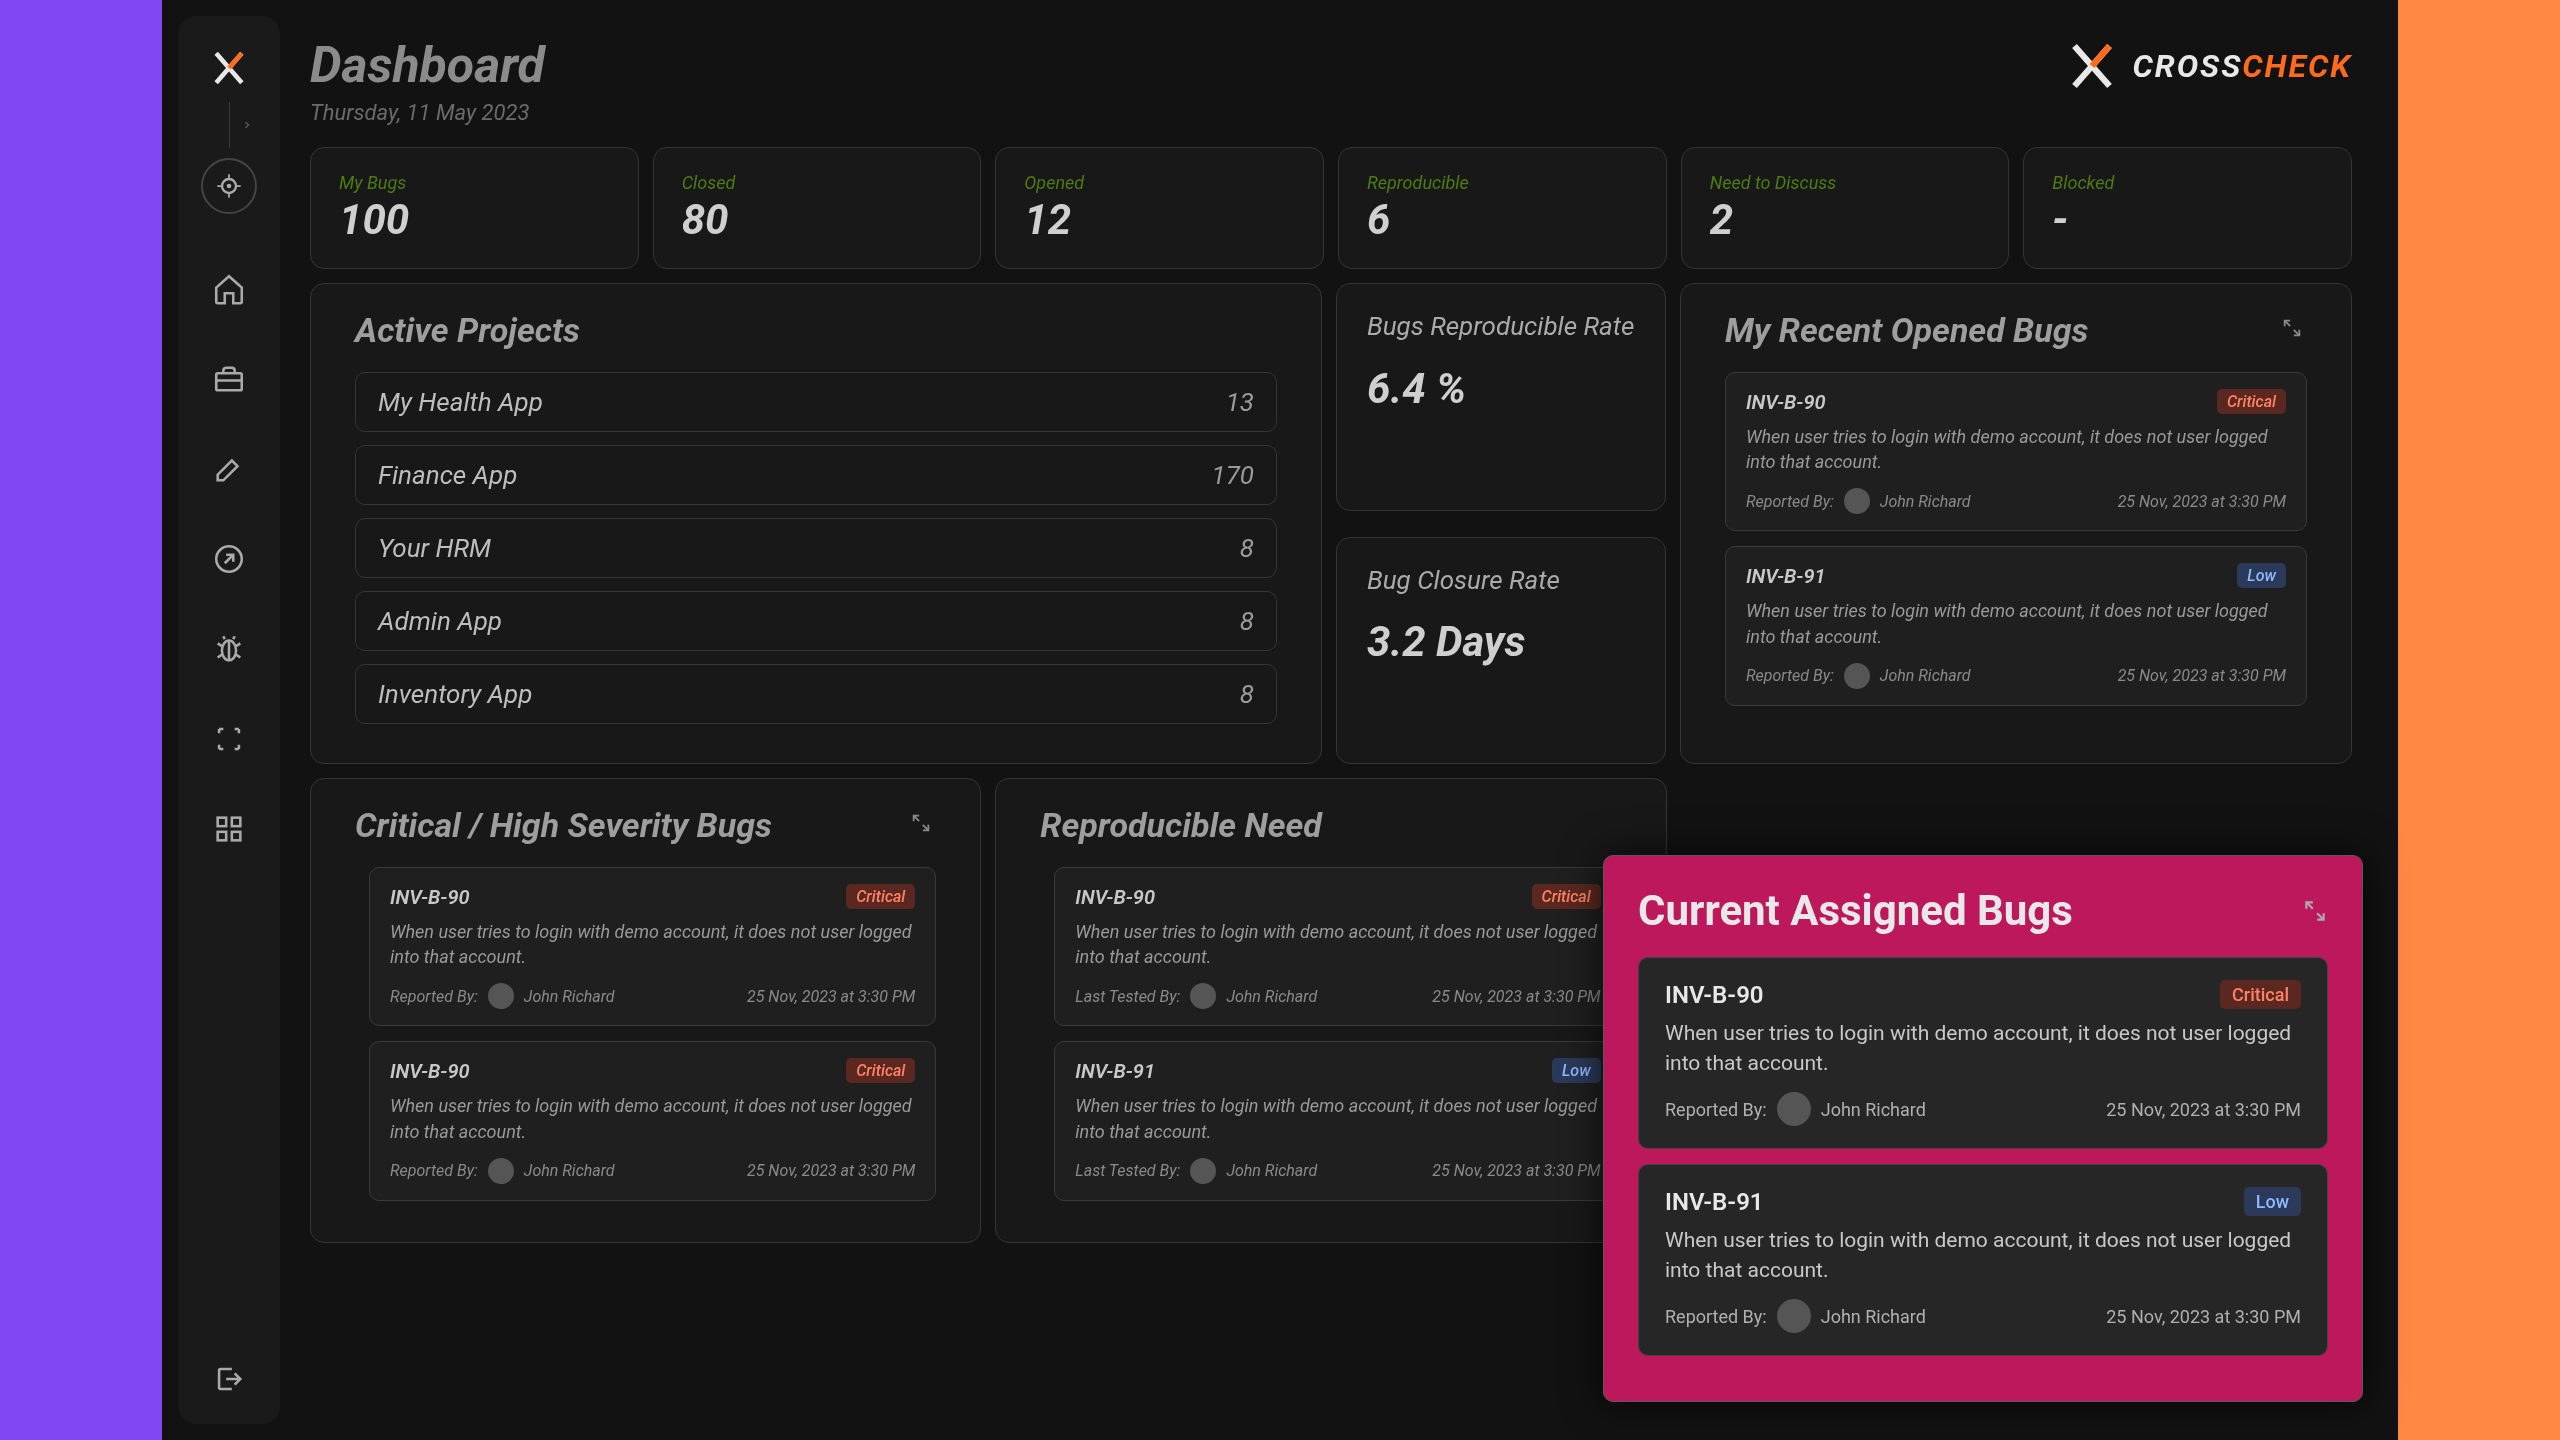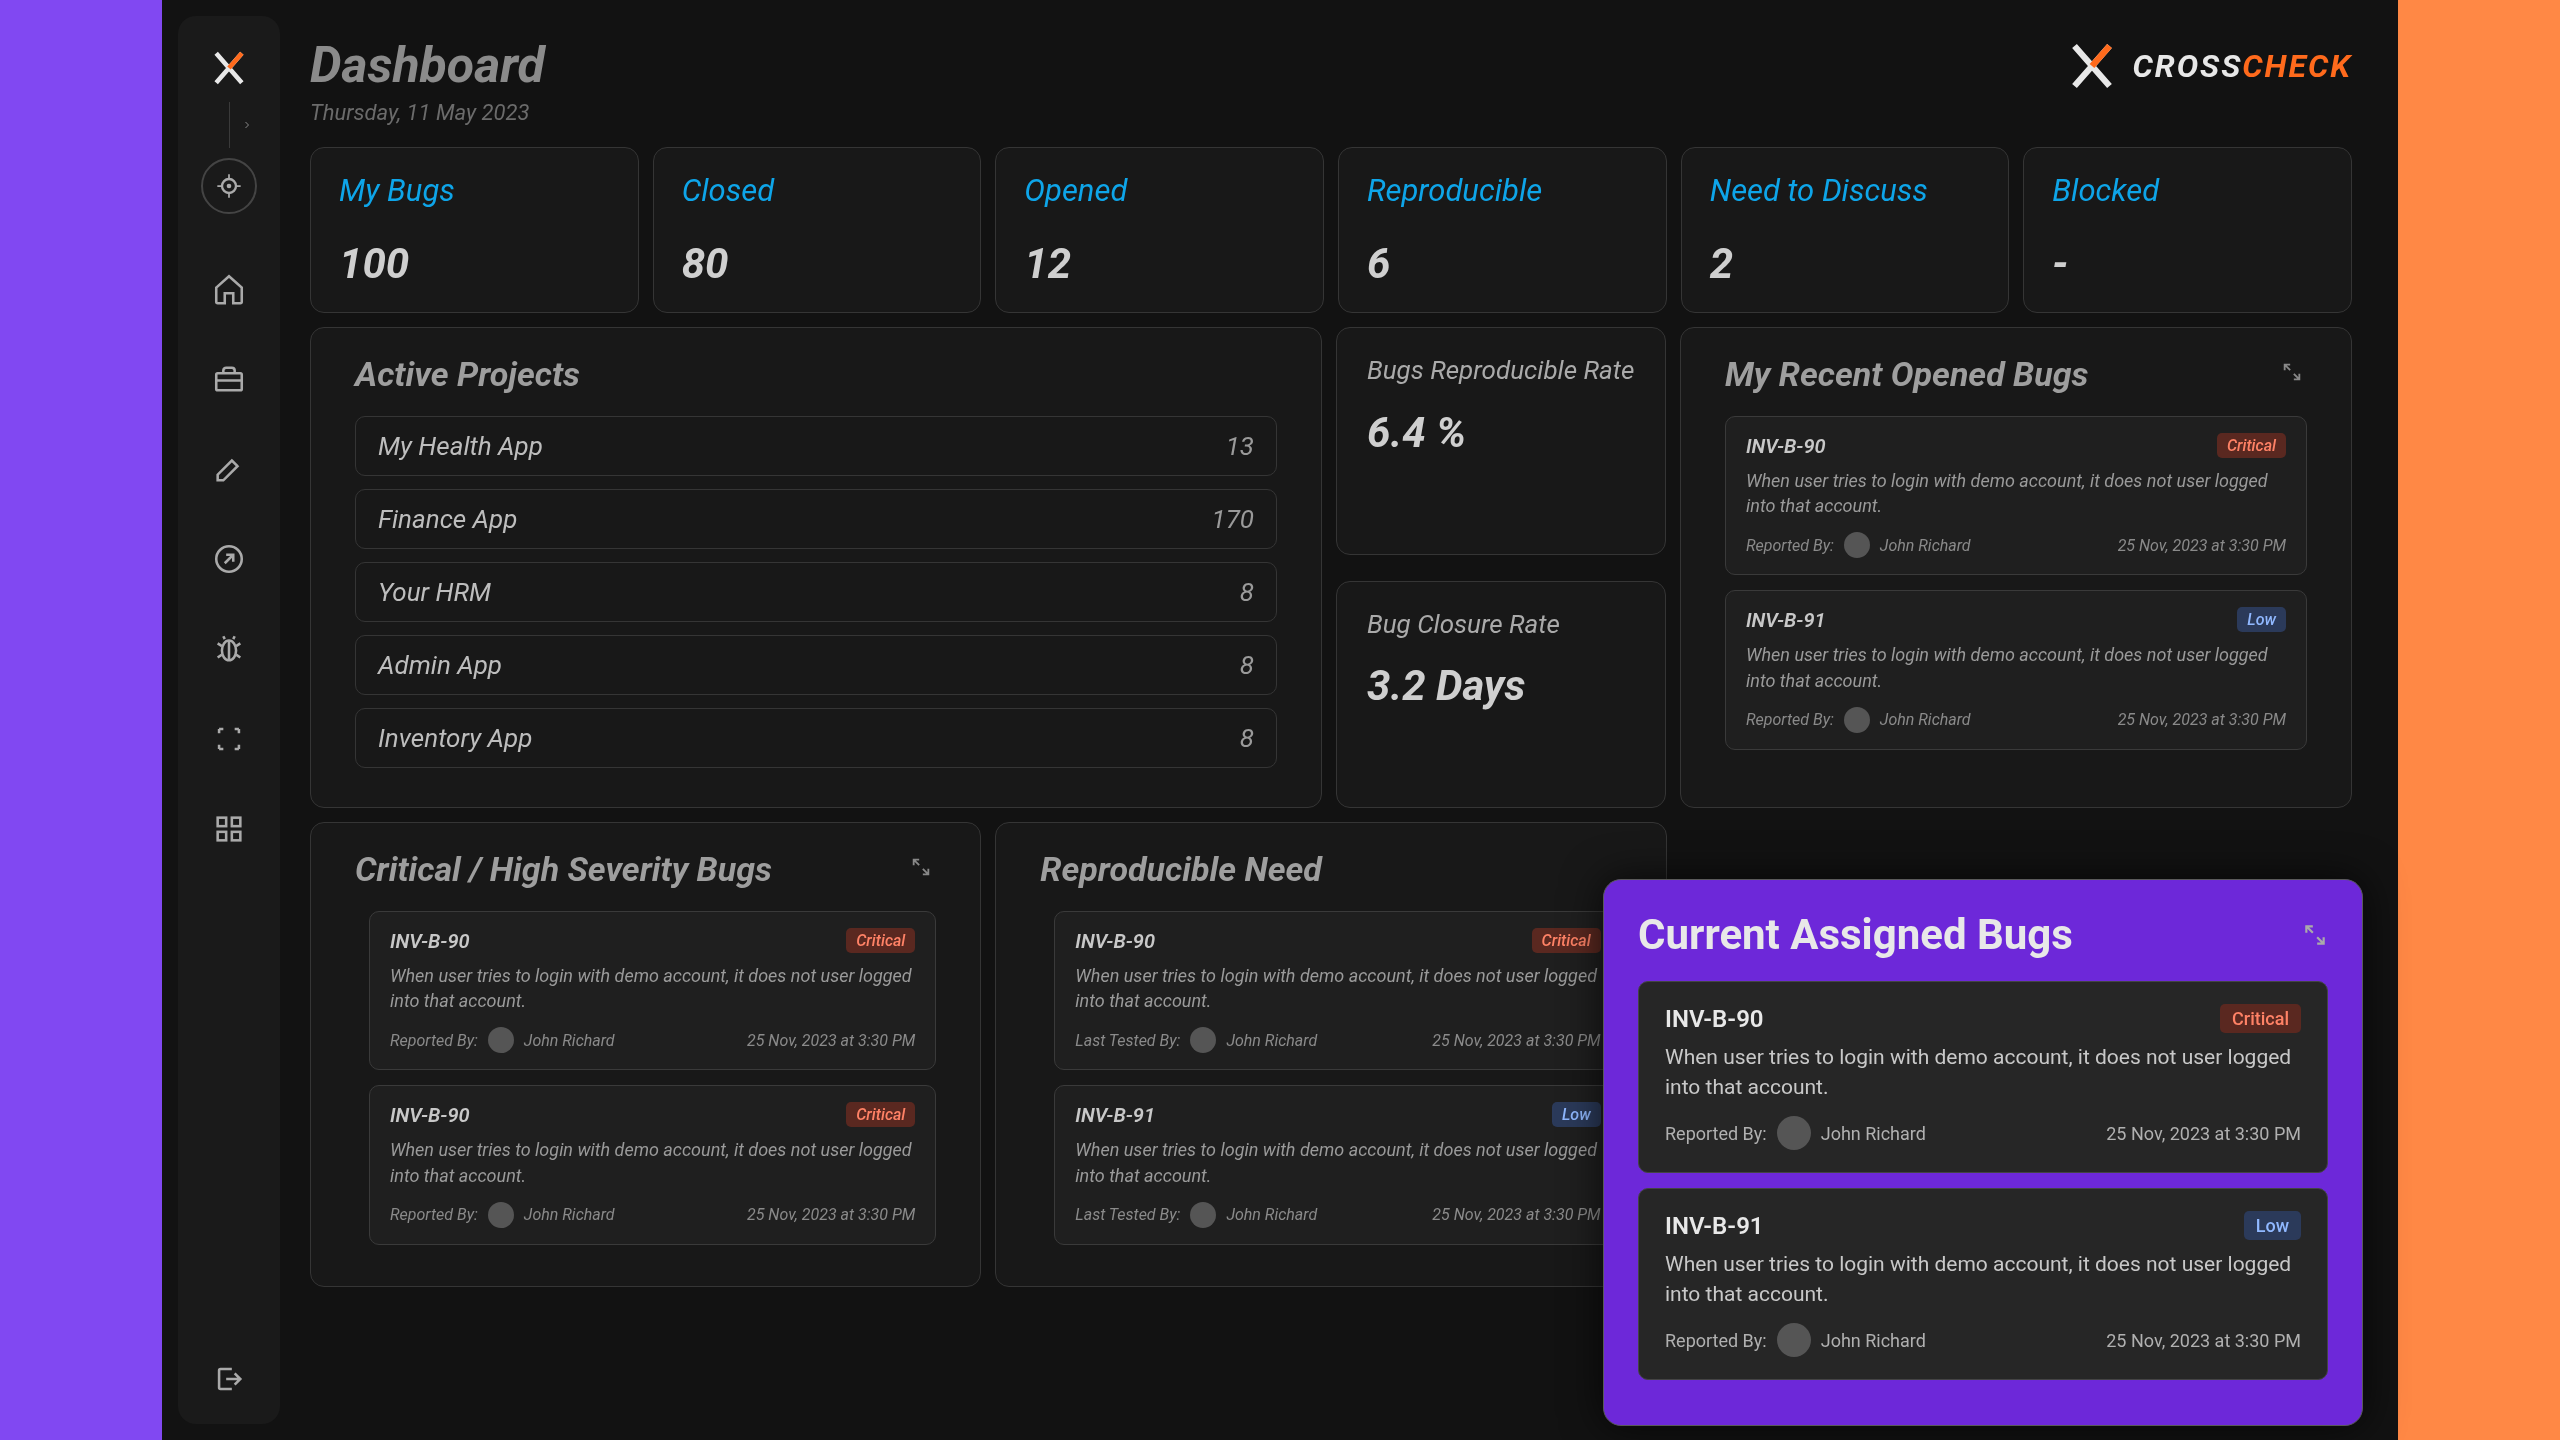--- a/index.html
+++ b/index.html
@@ -18,21 +18,21 @@
 .main { flex: 1; padding: 20px 30px; display: flex; flex-direction: column; gap: 14px; font-style: italic; }
 .header { display: flex; justify-content: space-between; align-items: flex-start; margin-bottom: 8px; }
 .title-block h1 { font-size: 50px; font-weight: 700; color: #8b8b8b; }
 .title-block .date { font-size: 22px; color: #6b6b6b; margin-top: 6px; }
 .brand { display: flex; align-items: center; gap: 10px; }
 .brand-text { font-size: 32px; font-weight: 700; letter-spacing: 2px; }
 .brand-cross { color: #e8e8e8; }
 .brand-check { color: #ff6a1c; }
 .stats-row { display: flex; gap: 14px; }
 .stat-card { flex: 1; border: 1px solid #353535; border-radius: 14px; padding: 24px 28px; background: #181818; }
-.stat-card .label { font-size: 31px; color: #0ea5e9; margin-bottom: 30px; }
+.stat-card .label { font-size: 18px; color: #4d7c0f; margin-bottom: 2px; }
 .stat-card .value { font-size: 42px; font-weight: 700; color: #cfcfcf; }
 .mid-row { display: flex; gap: 14px; }
 .panel { border: 1px solid #353535; border-radius: 14px; padding: 26px 44px; background: #181818; }
 .panel-header { display: flex; justify-content: space-between; align-items: center; margin-bottom: 22px; }
 .panel-title { font-size: 34px; font-weight: 700; color: #9e9e9e; }
 .expand-icon { width: 26px; height: 26px; color: #777; cursor: pointer; }
 .active-projects { flex: 1; }
 .proj-item { display: flex; justify-content: space-between; align-items: center; border: 1px solid #353535; border-radius: 10px; padding: 14px 22px; margin-bottom: 13px; font-size: 26px; color: #bdbdbd; }
 .proj-count { color: #9a9a9a; }
 .rate-col { width: 330px; display: flex; flex-direction: column; gap: 26px; }
@@ -46,21 +46,21 @@
 .sev { font-size: 16px; padding: 3px 10px; border-radius: 5px; font-weight: 500; }
 .sev-critical { background: #5a2820; color: #ff8266; }
 .sev-low { background: #2b3a5a; color: #90b8ff; }
 .bug-desc { font-size: 18px; color: #9a9a9a; line-height: 1.4; margin-bottom: 14px; }
 .bug-meta { display: flex; justify-content: space-between; align-items: center; font-size: 16px; color: #8a8a8a; }
 .reporter { display: flex; align-items: center; gap: 10px; }
 .avatar { width: 26px; height: 26px; border-radius: 50%; background: #555; }
 .bottom-row { display: flex; gap: 14px; }
 .bug-panel { flex: 1; }
 .bug-panel .bug-card { margin-left: 14px; }
-.overlay-panel { position: absolute; right: 35px; bottom: 14px; width: 760px; background: #6d28d9; border: 1px solid #5a5a5a; border-radius: 18px; padding: 30px 34px; box-shadow: 0 0 40px rgba(0,0,0,0.7); }
+.overlay-panel { position: absolute; right: 35px; bottom: 38px; width: 760px; background: #be185d; border: 1px solid #5a5a5a; border-radius: 10px; padding: 30px 34px; box-shadow: 0 0 40px rgba(0,0,0,0.7); }
 .overlay-panel .panel-title { font-size: 42px; color: #e8e8e8; }
 .overlay-panel .bug-card { background: #262626; border-color: #444; padding: 22px 26px; }
 .overlay-panel .bug-id { font-size: 24px; color: #e8e8e8; }
 .overlay-panel .bug-desc { font-size: 21px; color: #c8c8c8; }
 .overlay-panel .bug-meta { font-size: 18px; color: #b0b0b0; }
 .overlay-panel .sev { font-size: 18px; padding: 4px 12px; }
 .overlay-panel .avatar { width: 34px; height: 34px; }
 </style>
 </head>
 <body>

